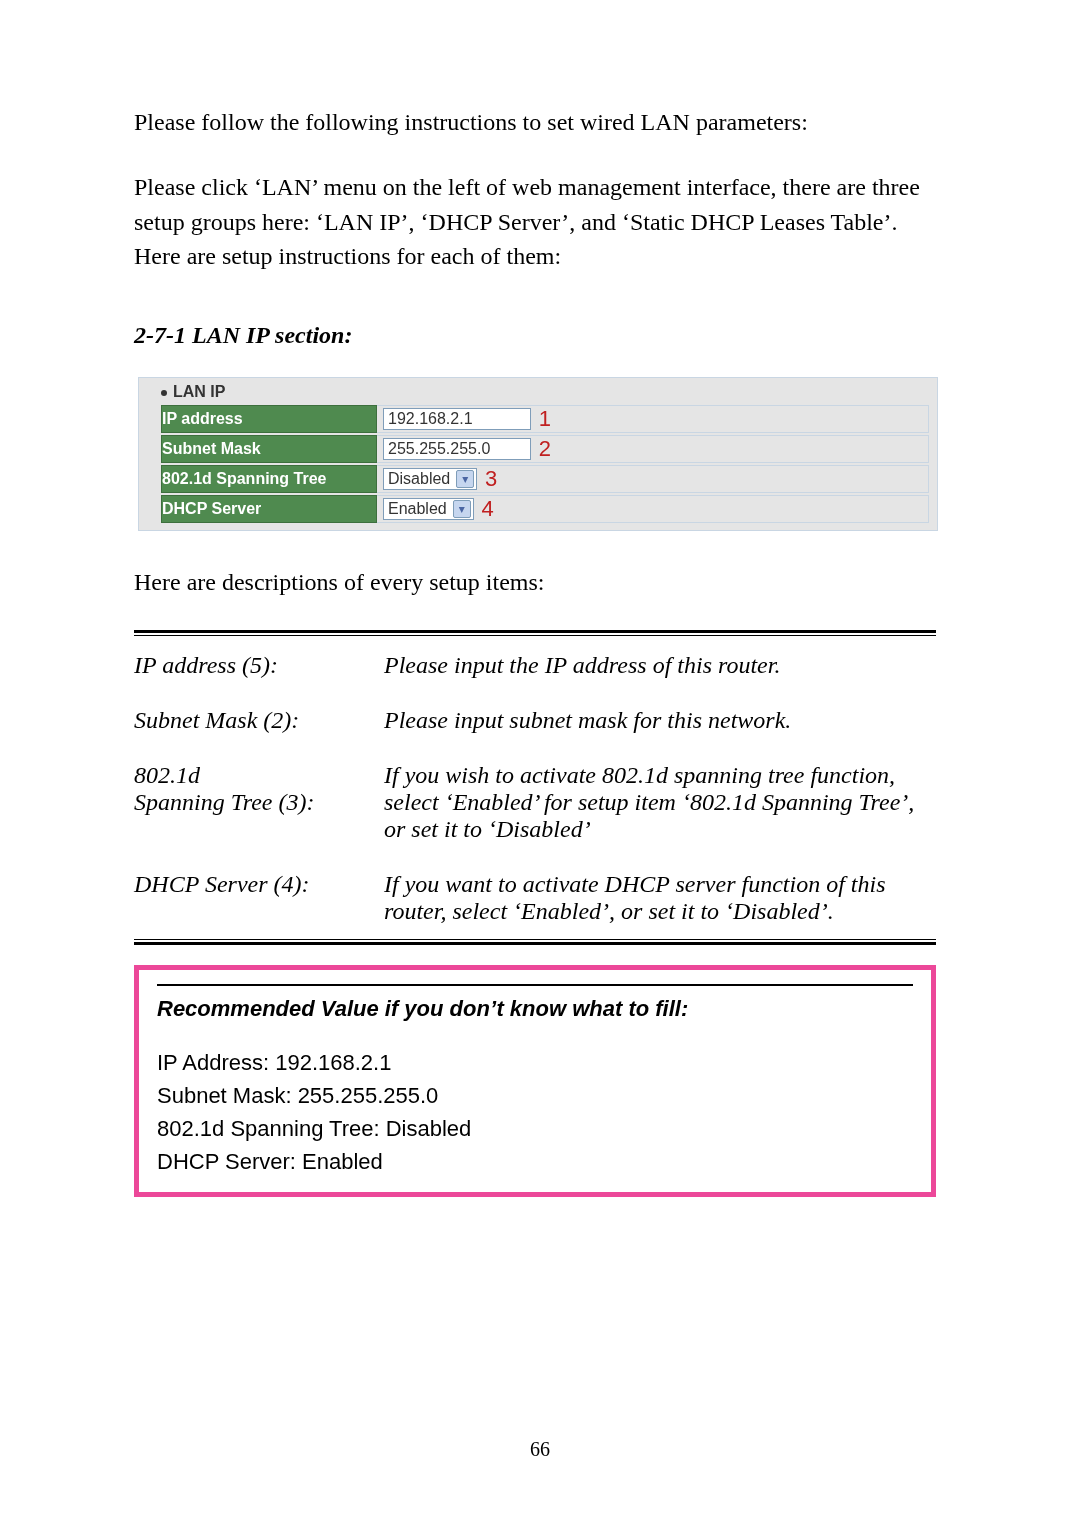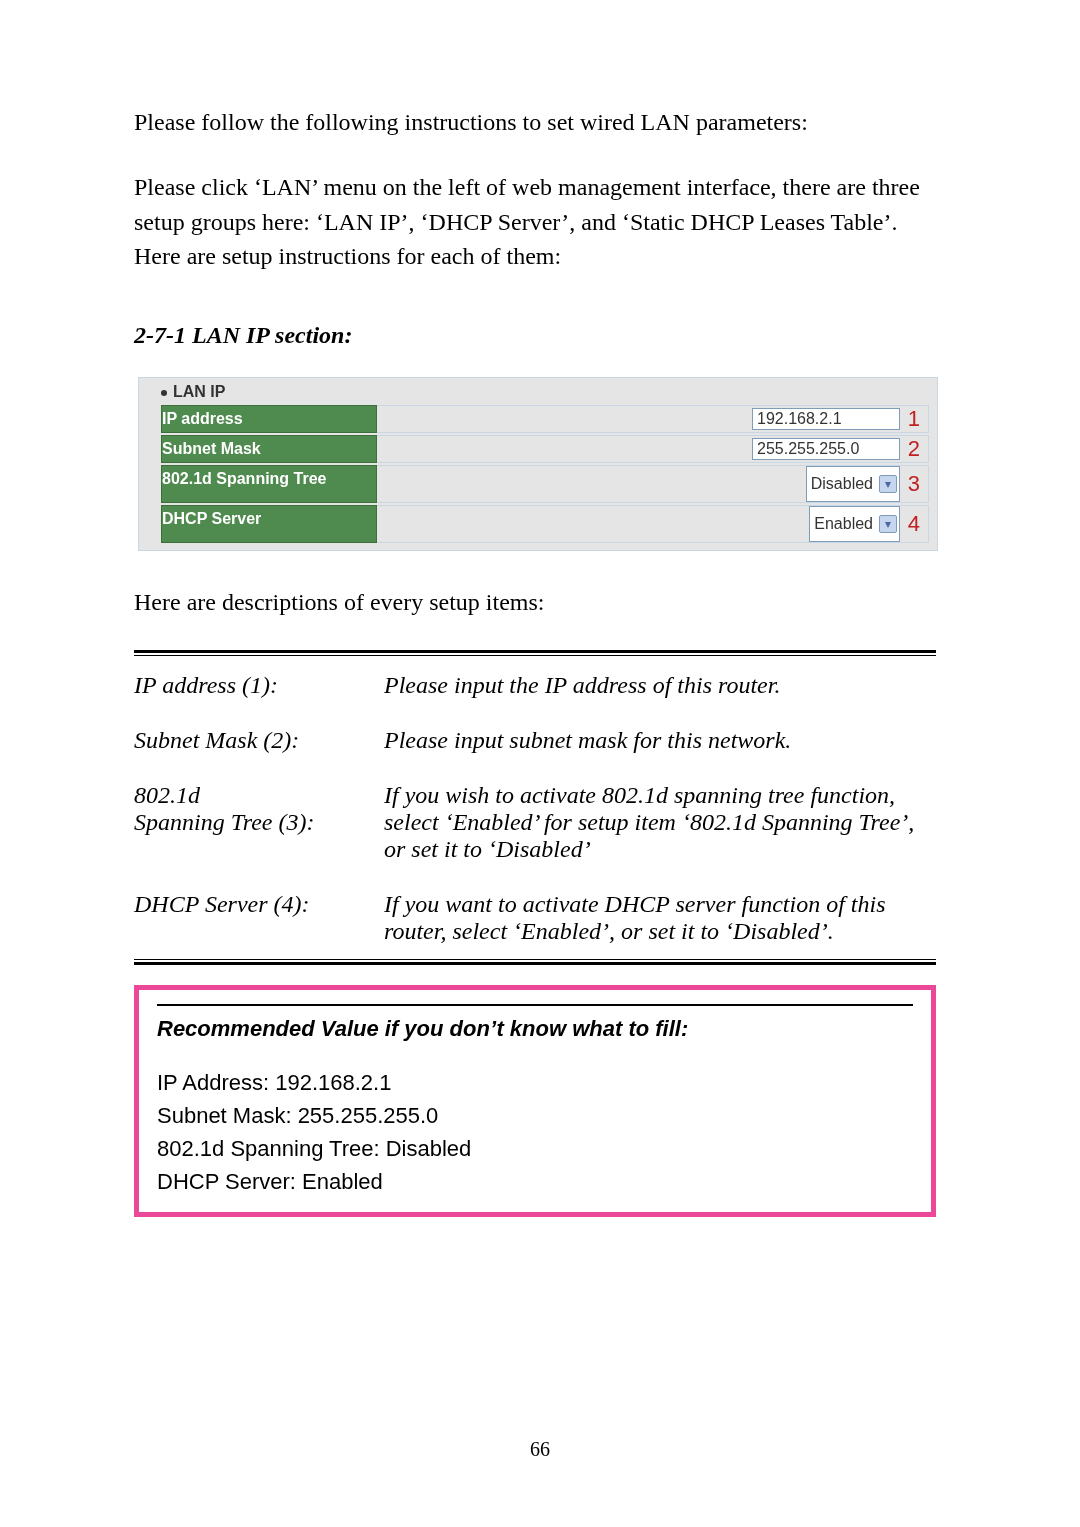--- a/index.html
+++ b/index.html
@@ -66,39 +66,39 @@
       color: #ffffff;
       font-weight: bold;
       padding: 4px 10px 4px 0;
       box-sizing: border-box;
       border: 1px solid #3d6f3d;
     }
     .lan-value-cell {
       flex: 1;
       display: flex;
       align-items: center;
-      justify-content: flex-end;
+      justify-content: flex-start;
       padding: 0 8px 0 6px;
       border: 1px solid #c9d6e3;
       border-left: 0;
     }
     .text-input {
       font-family: Arial, Helvetica, sans-serif;
       font-size: 16px;
       height: 22px;
       border: 1px solid #7f9db9;
       padding: 1px 4px;
       width: 148px;
       box-sizing: border-box;
       color: #333;
     }
     .select-wrap {
       font-family: Arial, Helvetica, sans-serif;
       font-size: 16px;
-      height: 36px;
+      height: 22px;
       border: 1px solid #7f9db9;
       display: inline-flex;
       align-items: center;
       padding: 0 2px 0 4px;
       background: #fff;
       color: #333;
       min-width: 90px;
       box-sizing: border-box;
     }
     .select-caret {
@@ -225,21 +225,21 @@
   </div>
 
   <p class="body-text" style="margin-top:34px;">Here are descriptions of every setup items:</p>
 
   <div class="desc-table-wrap">
     <hr class="hr-thick">
     <hr class="hr-thin" style="margin-top:2px;">
     <table class="desc-table">
       <tbody>
           <tr>
-        <td class="term">IP address (1):</td>
+        <td class="term">IP address (5):</td>
         <td class="def">Please input the IP address of this router.</td>
       </tr>
       <tr>
         <td class="term">Subnet Mask (2):</td>
         <td class="def">Please input subnet mask for this network.</td>
       </tr>
       <tr>
         <td class="term">
           <span>802.1d</span><br>
           <span>Spanning Tree (3):</span>

